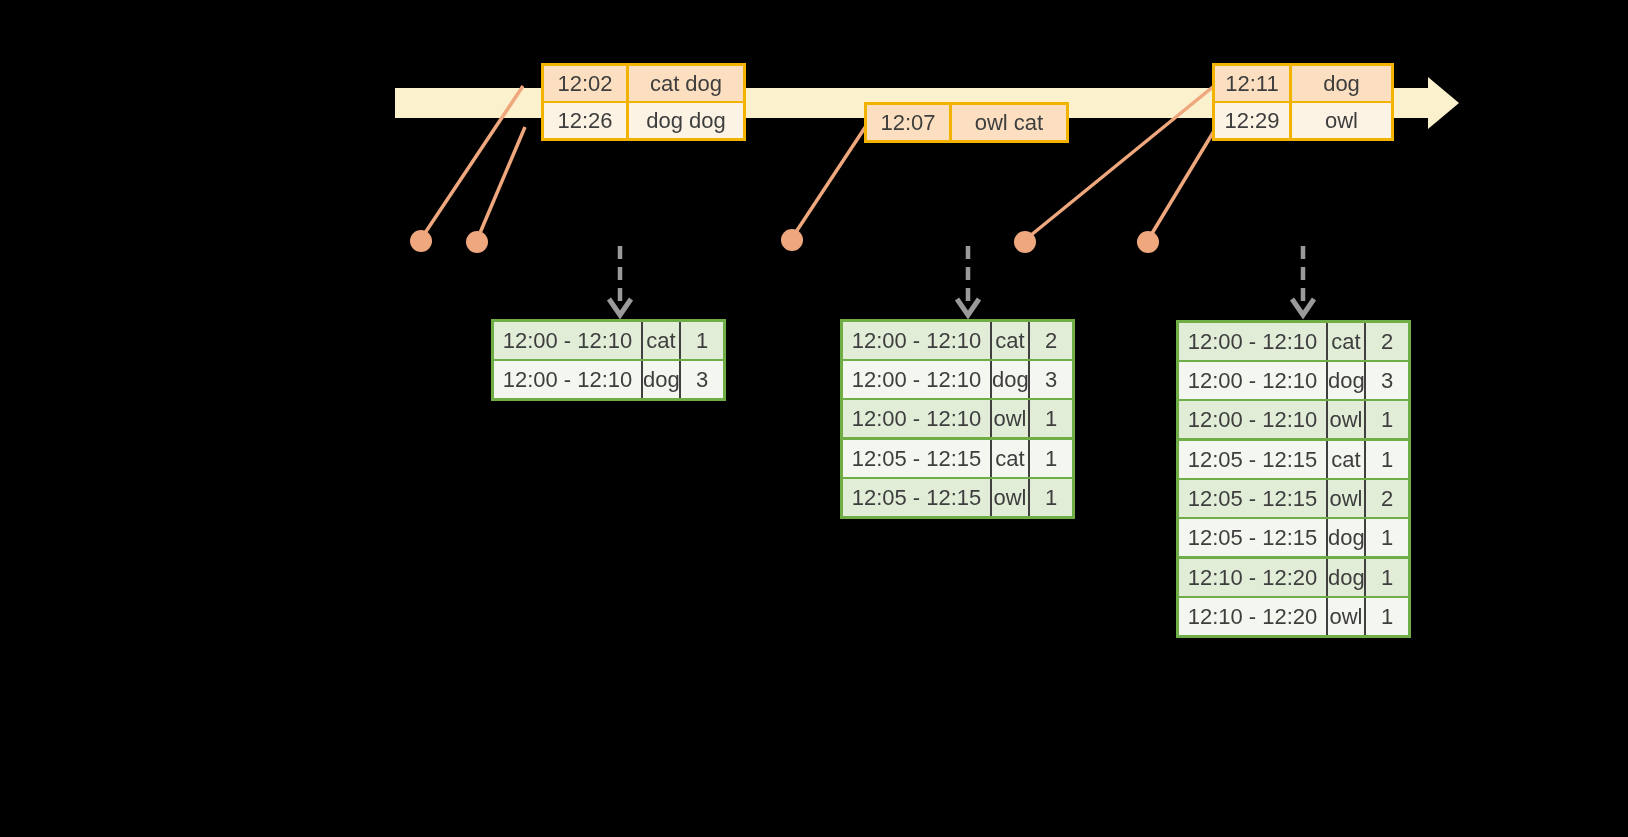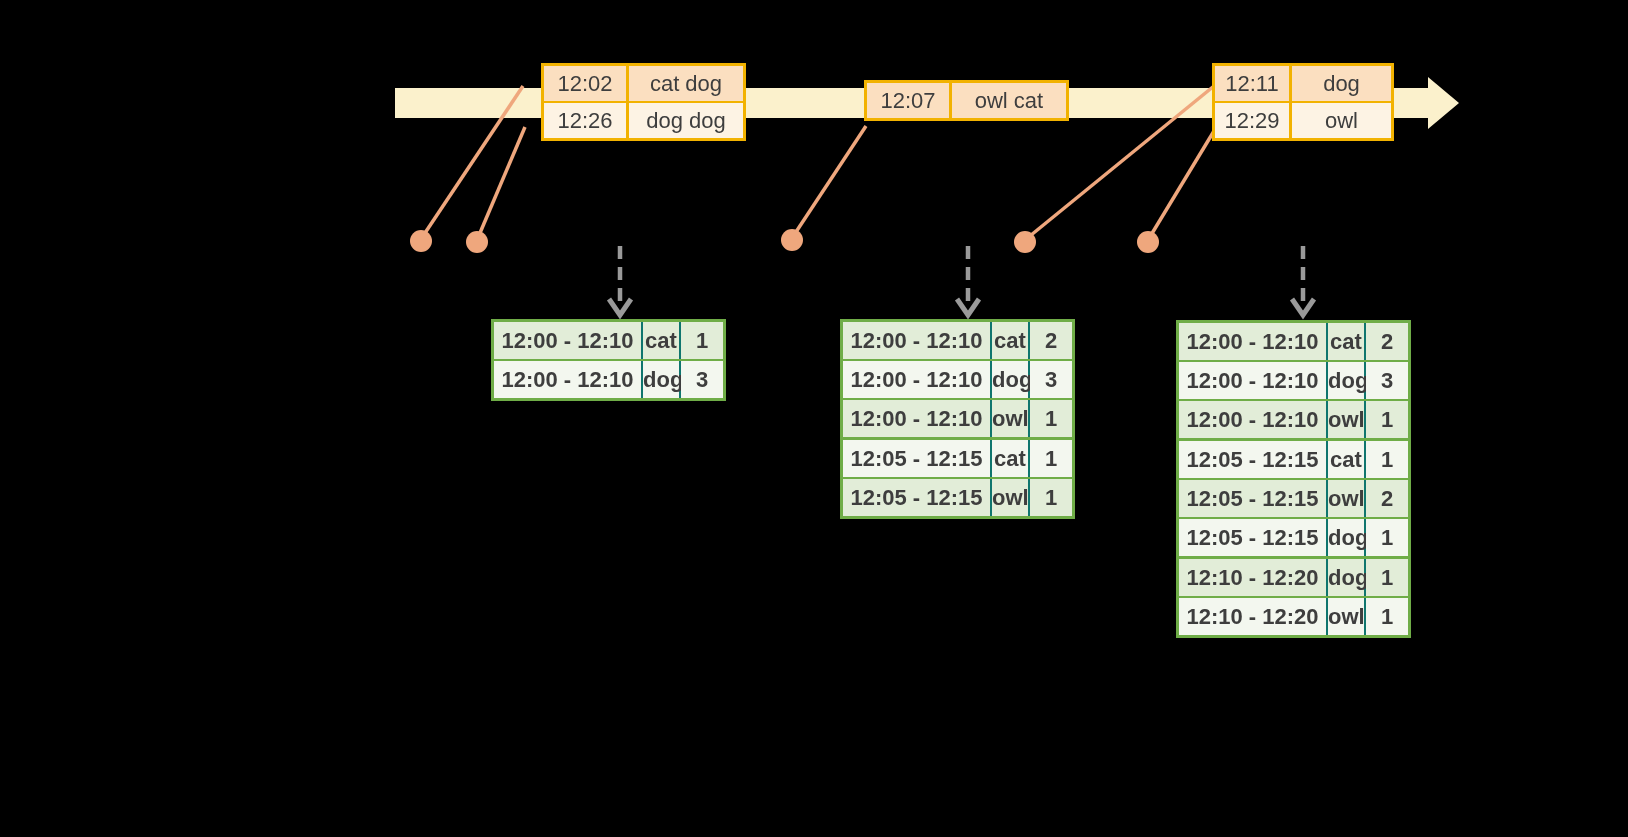--- a/index.html
+++ b/index.html
@@ -27,21 +27,21 @@
   .erow.peach .ecell { background:#FBDFC0; }
   .erow.light .ecell { background:#FDF3E4; }
 
   
   .gtable {
     position:absolute; z-index:2;
     border:3px solid #6FAD47; background:#6FAD47;
     display:flex; flex-direction:column; gap:3px;
   }
   .ggroup { display:flex; flex-direction:column; gap:2px; background:#6FAD47; }
-  .grow { display:flex; gap:2px; background:#0f766e;font-weight:bold; }
+  .grow { display:flex; gap:2px; background:#404040; }
   .gcell {
     height:37px; line-height:37px; text-align:center;
     font-size:22px; color:#3E3E3E; white-space:nowrap;
   }
   .gcell.win  { width:147px; }
   .gcell.word { width:36px; }
   .gcell.cnt  { width:42px; }
   .grow.green .gcell { background:#E2EDD8; }
   .grow.white .gcell { background:#F3F7EF; }
 </style>
@@ -85,21 +85,21 @@
     <div class="erow peach">
       <div class="ecell time">12:02</div>
       <div class="ecell words">cat dog</div>
     </div>
     <div class="erow light">
       <div class="ecell time">12:26</div>
       <div class="ecell words">dog dog</div>
     </div>
   </div>
 
-  <div class="etable" style="left:864px; top:80px;">
+  <div class="etable" style="left:864px; top:102px;">
     <div class="erow peach">
       <div class="ecell time">12:07</div>
       <div class="ecell words">owl cat</div>
     </div>
   </div>
 
   <div class="etable narrow" style="left:1212px; top:63px;">
     <div class="erow peach">
       <div class="ecell time">12:11</div>
       <div class="ecell words">dog</div>

